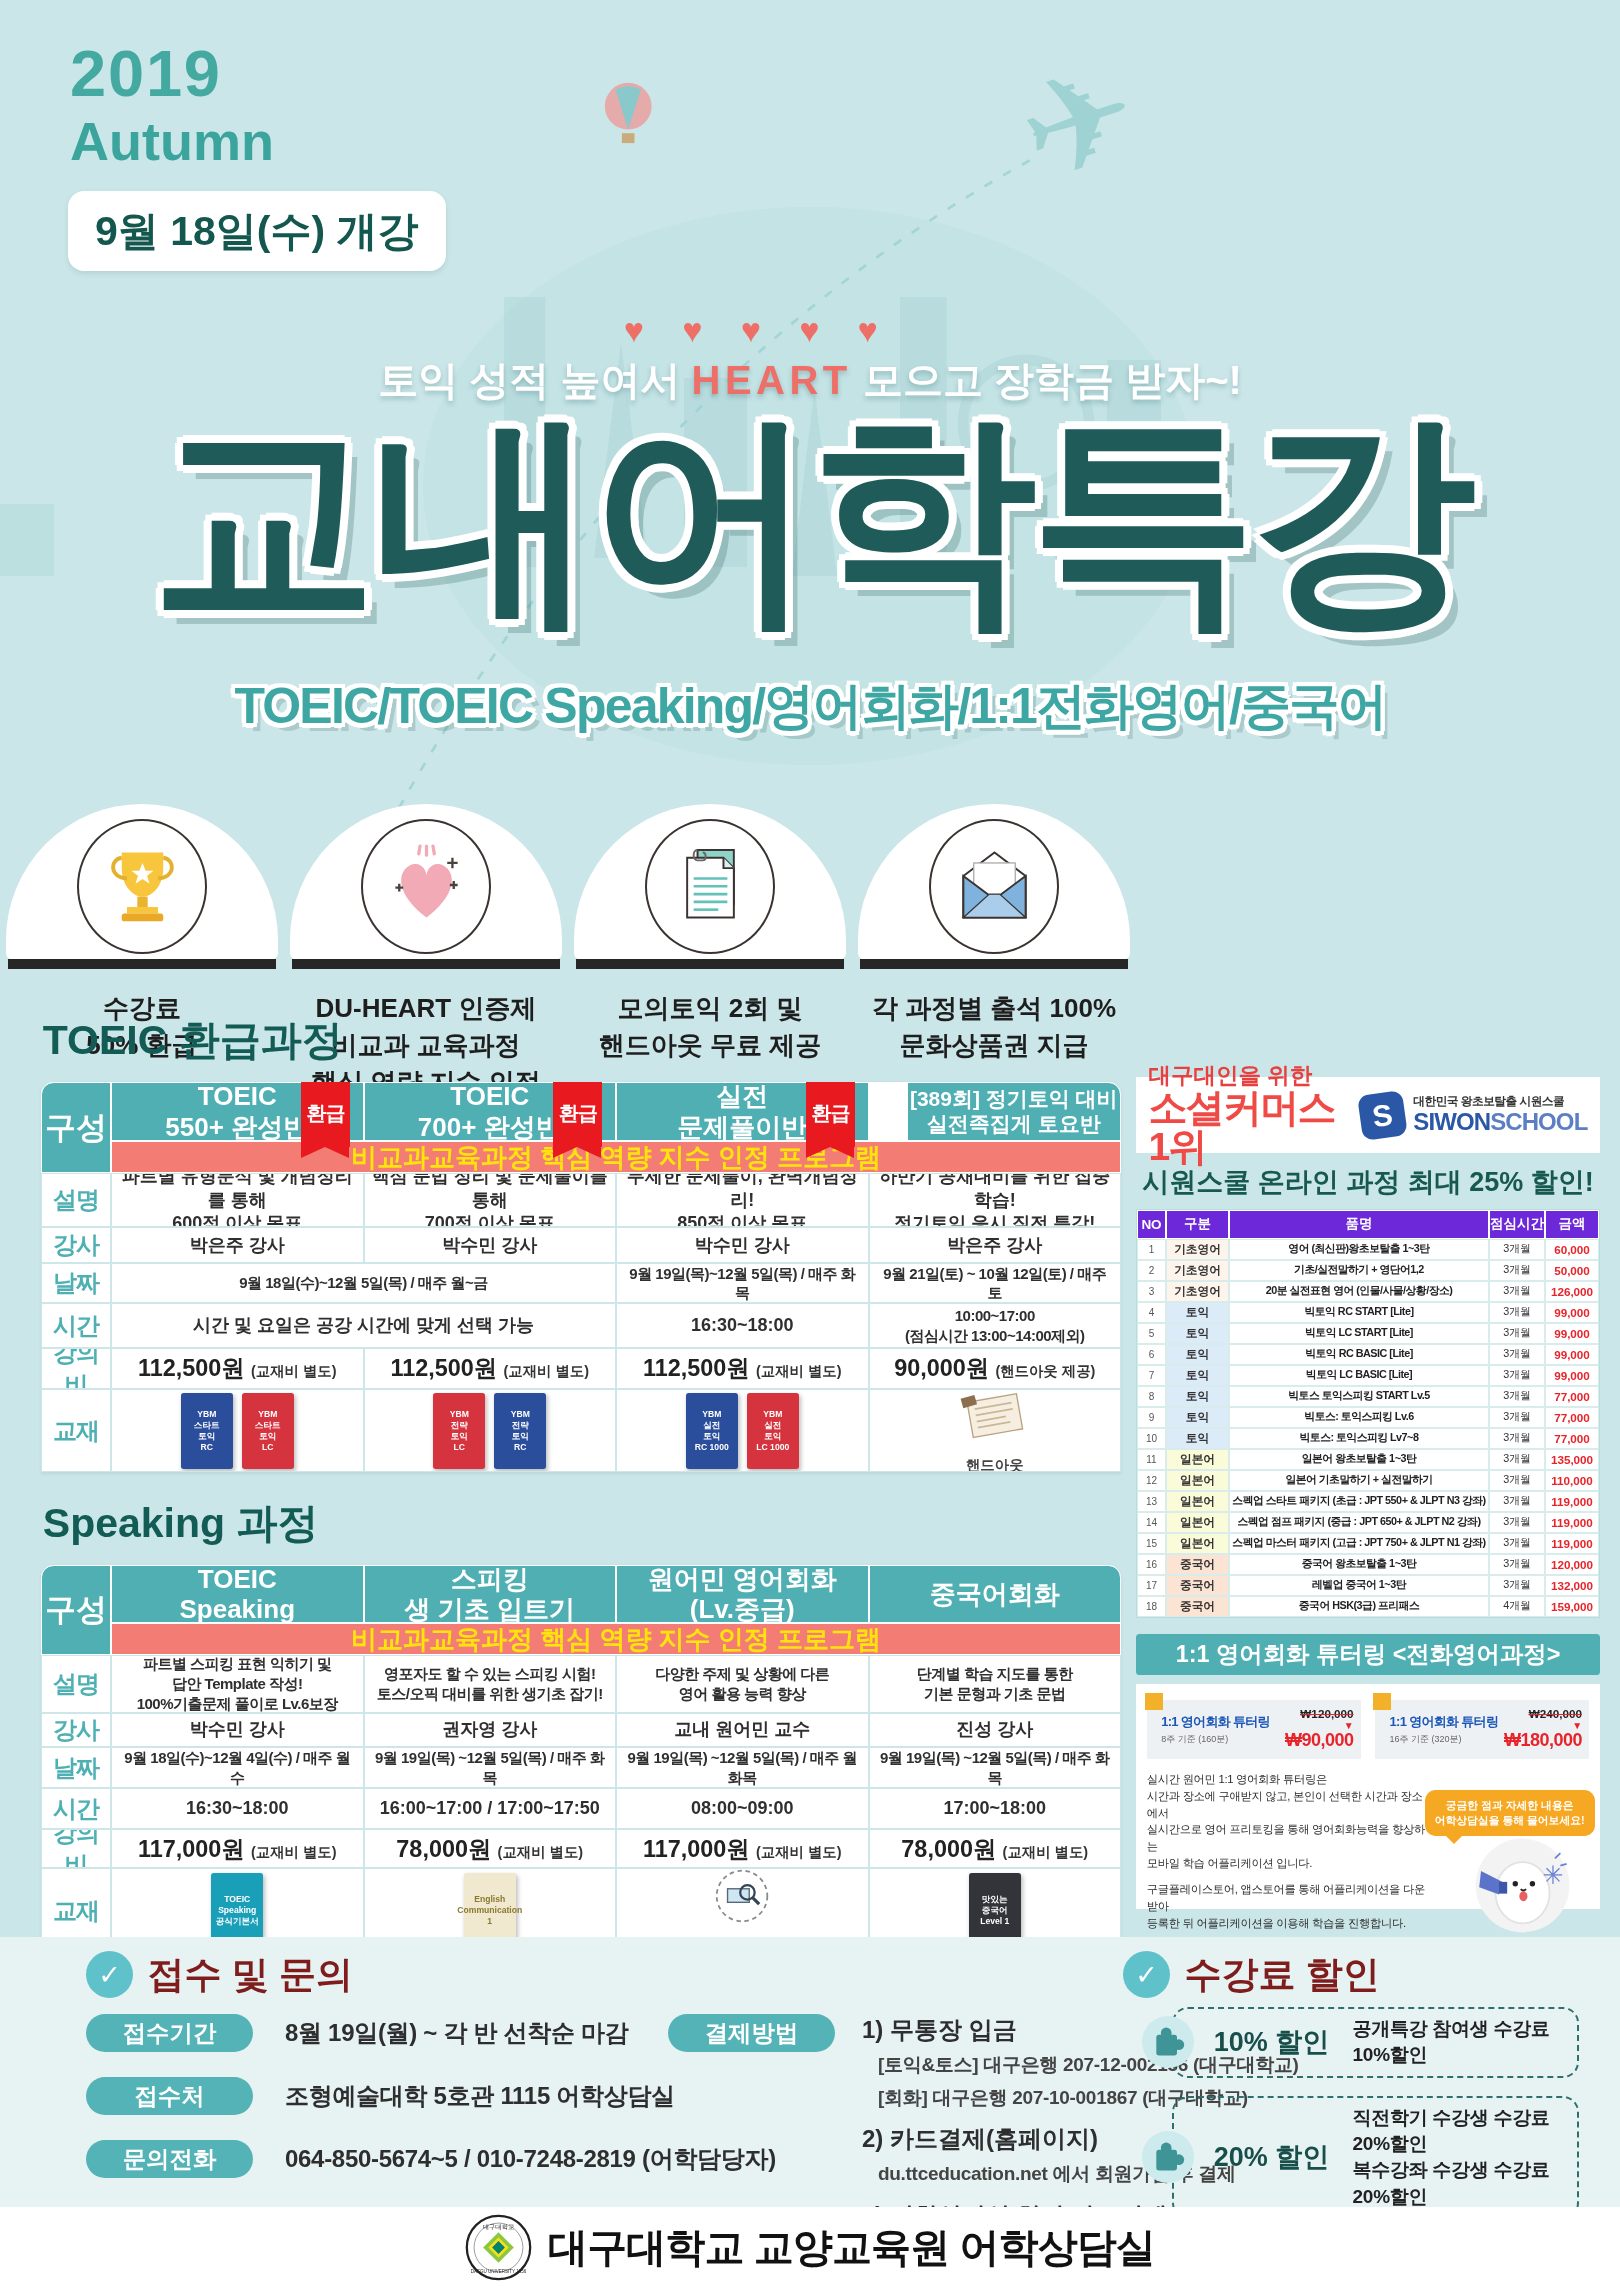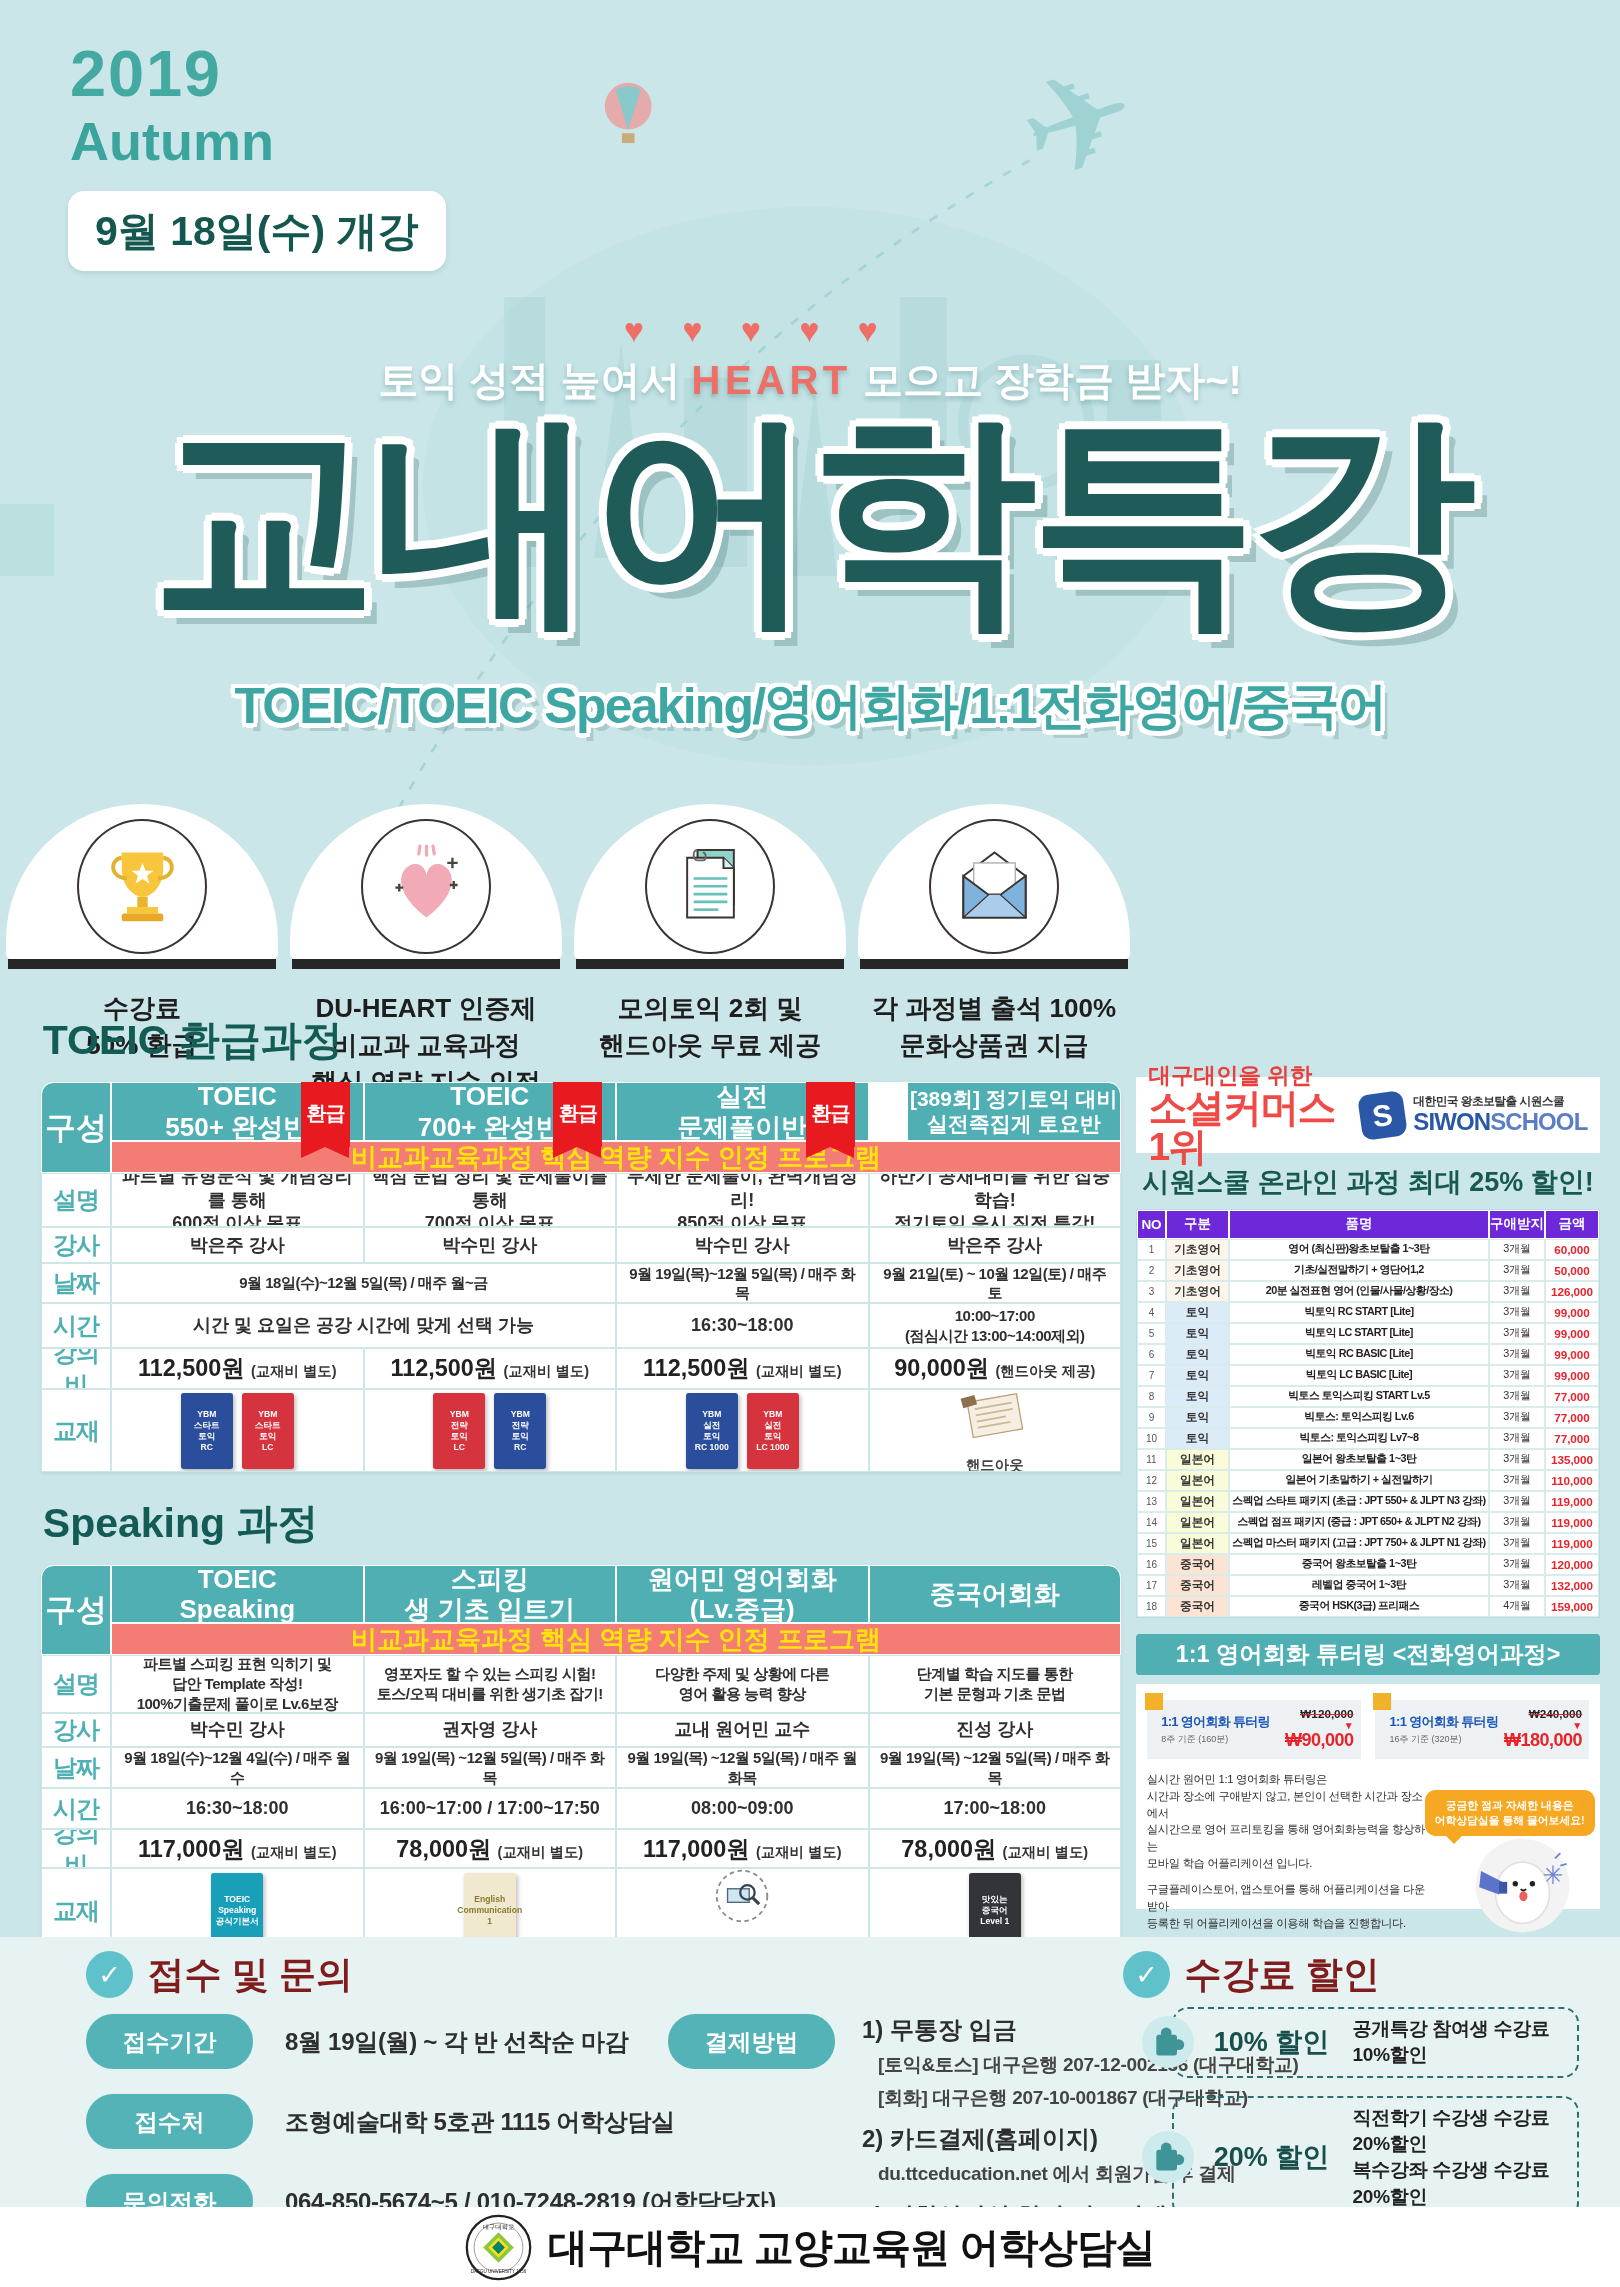--- a/index.html
+++ b/index.html
@@ -127,21 +127,21 @@
   .bottom-band{left:0;top:1937px;width:1620px;height:270px;background:#e7f3f3;}
   .bottom-band > *{position:absolute;}
   .check-heading{display:flex;align-items:center;gap:14.4px;}
   .check-circle{width:47px;height:47px;border-radius:50%;background:#5fc2cb;color:#fff;font-size:27px;
                 font-weight:bold;display:flex;align-items:center;justify-content:center;}
   .heading-text{font-size:37px;font-weight:bold;color:#7f1d1d;}
   #contact-heading{left:86px;top:12.6px;}
   #discount-heading{left:1123px;top:12.6px;}
   .contact-rows{left:86px;top:77px;display:flex;flex-direction:column;gap:25px;}
   .contact-row{display:flex;align-items:center;gap:32px;}
-  .pill{min-width:167px;height:55px;background:#54b3b6;border-radius:27px;color:#fff;font-size:23.4px;
+  .pill{min-width:167px;height:38px;background:#54b3b6;border-radius:27px;color:#fff;font-size:23.4px;
         font-weight:bold;display:flex;align-items:center;justify-content:center;padding:0 20px;box-sizing:border-box;}
   .contact-value{font-size:24px;font-weight:bold;color:#2e2e2e;letter-spacing:-0.3px;}
   .payment{left:668px;top:77px;display:flex;gap:27px;align-items:flex-start;}
   .payment-items{display:flex;flex-direction:column;}
   .pay-item{margin-bottom:12.6px;}
   .pay-main{font-size:24px;font-weight:bold;color:#2e2e2e;}
   .pay-sub{font-size:19px;font-weight:bold;color:#444;margin:6.3px 0 0 16px;letter-spacing:-0.3px;}
   .discount-rows{left:1172px;top:70px;display:flex;flex-direction:column;gap:18px;width:407px;}
   .discount-box{position:relative;border:2.7px dashed #2e6f6e;border-radius:16px;
                 padding:7.2px 10.8px 7.2px 38px;display:flex;align-items:center;gap:21.6px;min-height:40px;}
@@ -422,21 +422,21 @@
           <span class="brand-small">대한민국 왕초보탈출 시원스쿨</span>
           <span class="brand-name"><span>SIWON</span><span class="b">SCHOOL</span></span>
         </div>
       </div>
     </div>
     <div class="siwon-title">시원스쿨 온라인 과정 최대 25% 할인!</div>
     <div class="siwon-table" id="siwon-table">
         <div class="st-cell st-head">NO</div>
         <div class="st-cell st-head">구분</div>
         <div class="st-cell st-head">품명</div>
-        <div class="st-cell st-head">구애받지</div>
+        <div class="st-cell st-head">점심시간</div>
         <div class="st-cell st-head">금액</div>
         <div class="st-cell st-no">1</div>
         <div class="st-cell st-cat" style="background: rgb(253, 244, 236);">기초영어</div>
         <div class="st-cell st-name">영어 (최신판)왕초보탈출 1~3탄</div>
         <div class="st-cell st-dur">3개월</div>
         <div class="st-cell st-price">60,000</div>
         <div class="st-cell st-no">2</div>
         <div class="st-cell st-cat" style="background: rgb(253, 244, 236);">기초영어</div>
         <div class="st-cell st-name">기초/실전말하기 + 영단어1,2</div>
         <div class="st-cell st-dur">3개월</div>

